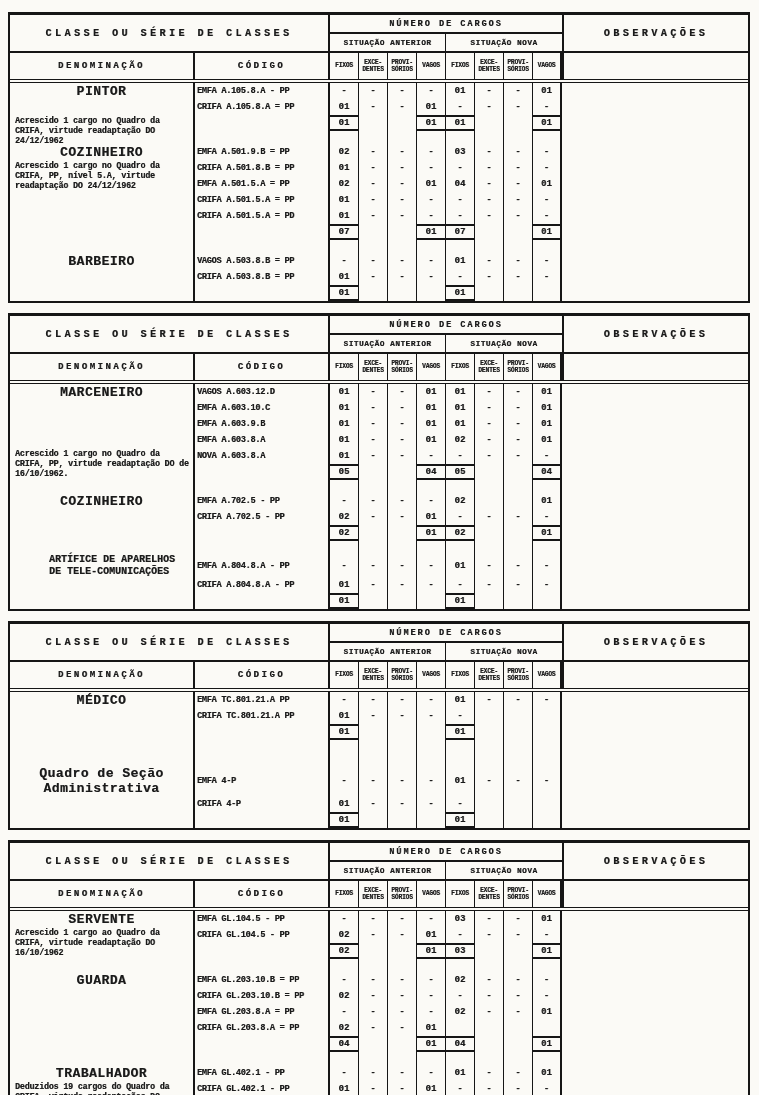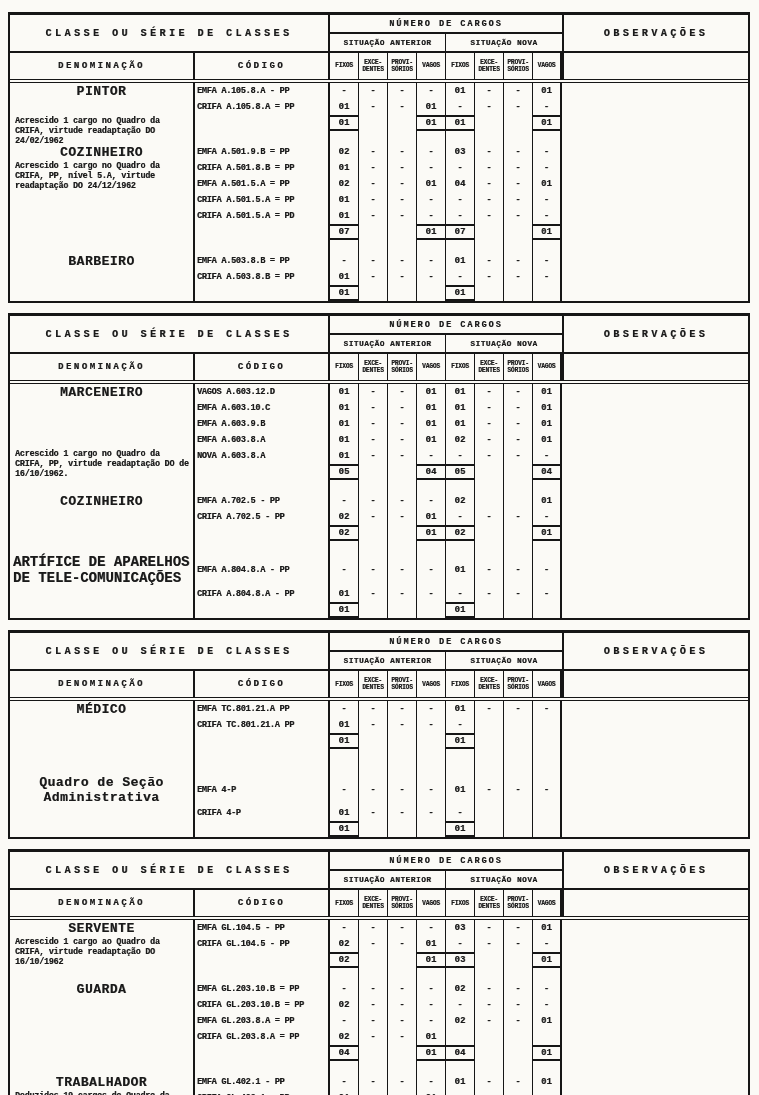--- a/index.html
+++ b/index.html
@@ -26,21 +26,21 @@
   .tbody{display:block;}
   .trow{display:grid;grid-template-columns:185px 135px repeat(8,29px) 1fr;min-height:16px;}
   .trow-gap{min-height:13px;}
   .cell{display:flex;align-items:center;}
   .c-left{position:relative;border-right:2px solid #161616;}
   .c-code{border-right:2px solid #161616;font-size:8.6px;padding-left:2px;letter-spacing:-0.3px;white-space:nowrap;overflow:hidden;}
   .c-num{border-right:1px solid #161616;justify-content:center;font-size:9px;}
   .c-num.n7{border-right:2px solid #161616;}
   .sub .c-num.boxed{border-top:2px solid #161616;border-bottom:2px solid #161616;}
   .denom{width:100%;text-align:center;font-size:13px;letter-spacing:.5px;}
-  .denom-left{font-size:14px;padding-left:3px;line-height:1.15;}
+  .denom-left{font-size:10px;padding-left:3px;line-height:1.15;margin-left:36px;}
   .note{position:absolute;top:1px;left:5px;right:3px;font-size:8.4px;line-height:1.2;letter-spacing:-0.2px;z-index:2;}
   .c-obs{}
 </style>
 </head>
 <body>
 
 <div class="page">
   <div id="tables">
       <div class="tbl">
         <div class="thead">
@@ -89,21 +89,21 @@
             <div class="cell c-num n2">-</div>
             <div class="cell c-num n3">01</div>
             <div class="cell c-num n4">-</div>
             <div class="cell c-num n5">-</div>
             <div class="cell c-num n6">-</div>
             <div class="cell c-num n7">-</div>
             <div class="cell c-obs"></div>
           </div>
           <div class="trow sub">
             <div class="cell c-left">
-              <div class="note">Acrescido 1 cargo no Quadro da CRIFA, virtude readaptação DO 24/02/1962</div>
+              <div class="note">Acrescido 1 cargo no Quadro da CRIFA, virtude readaptação DO 24/12/1962</div>
             </div>
             <div class="cell c-code"></div>
             <div class="cell c-num n0 boxed">01</div>
             <div class="cell c-num n1"></div>
             <div class="cell c-num n2"></div>
             <div class="cell c-num n3 boxed">01</div>
             <div class="cell c-num n4 boxed">01</div>
             <div class="cell c-num n5"></div>
             <div class="cell c-num n6"></div>
             <div class="cell c-num n7 boxed">01</div>
@@ -214,21 +214,21 @@
             <div class="cell c-num n4"></div>
             <div class="cell c-num n5"></div>
             <div class="cell c-num n6"></div>
             <div class="cell c-num n7"></div>
             <div class="cell c-obs"></div>
           </div>
           <div class="trow">
             <div class="cell c-left">
               <div class="denom">BARBEIRO</div>
             </div>
-            <div class="cell c-code">EMFA A.503.8.B = PP</div>
+            <div class="cell c-code">VAGOS A.503.8.B = PP</div>
             <div class="cell c-num n0">-</div>
             <div class="cell c-num n1">-</div>
             <div class="cell c-num n2">-</div>
             <div class="cell c-num n3">-</div>
             <div class="cell c-num n4">01</div>
             <div class="cell c-num n5">-</div>
             <div class="cell c-num n6">-</div>
             <div class="cell c-num n7">-</div>
             <div class="cell c-obs"></div>
           </div>

